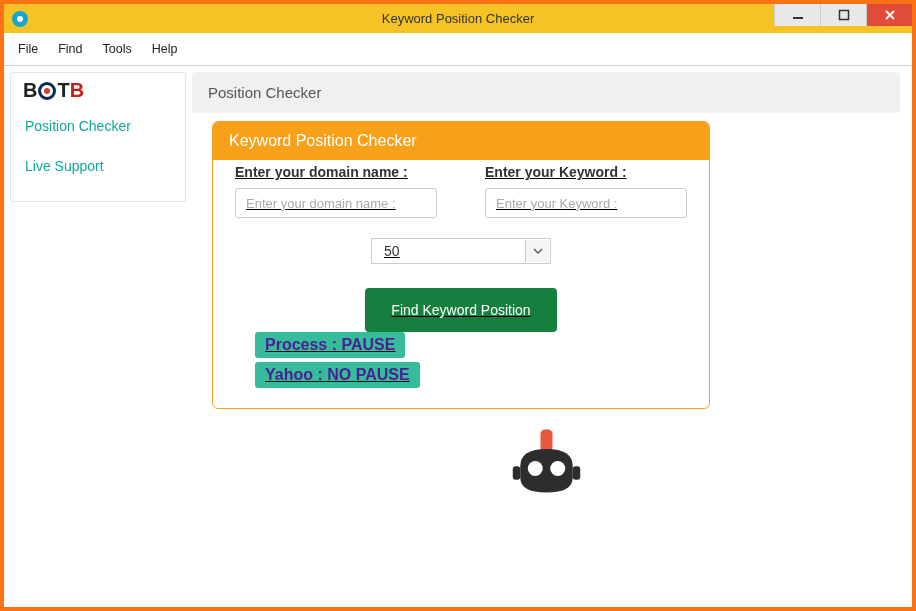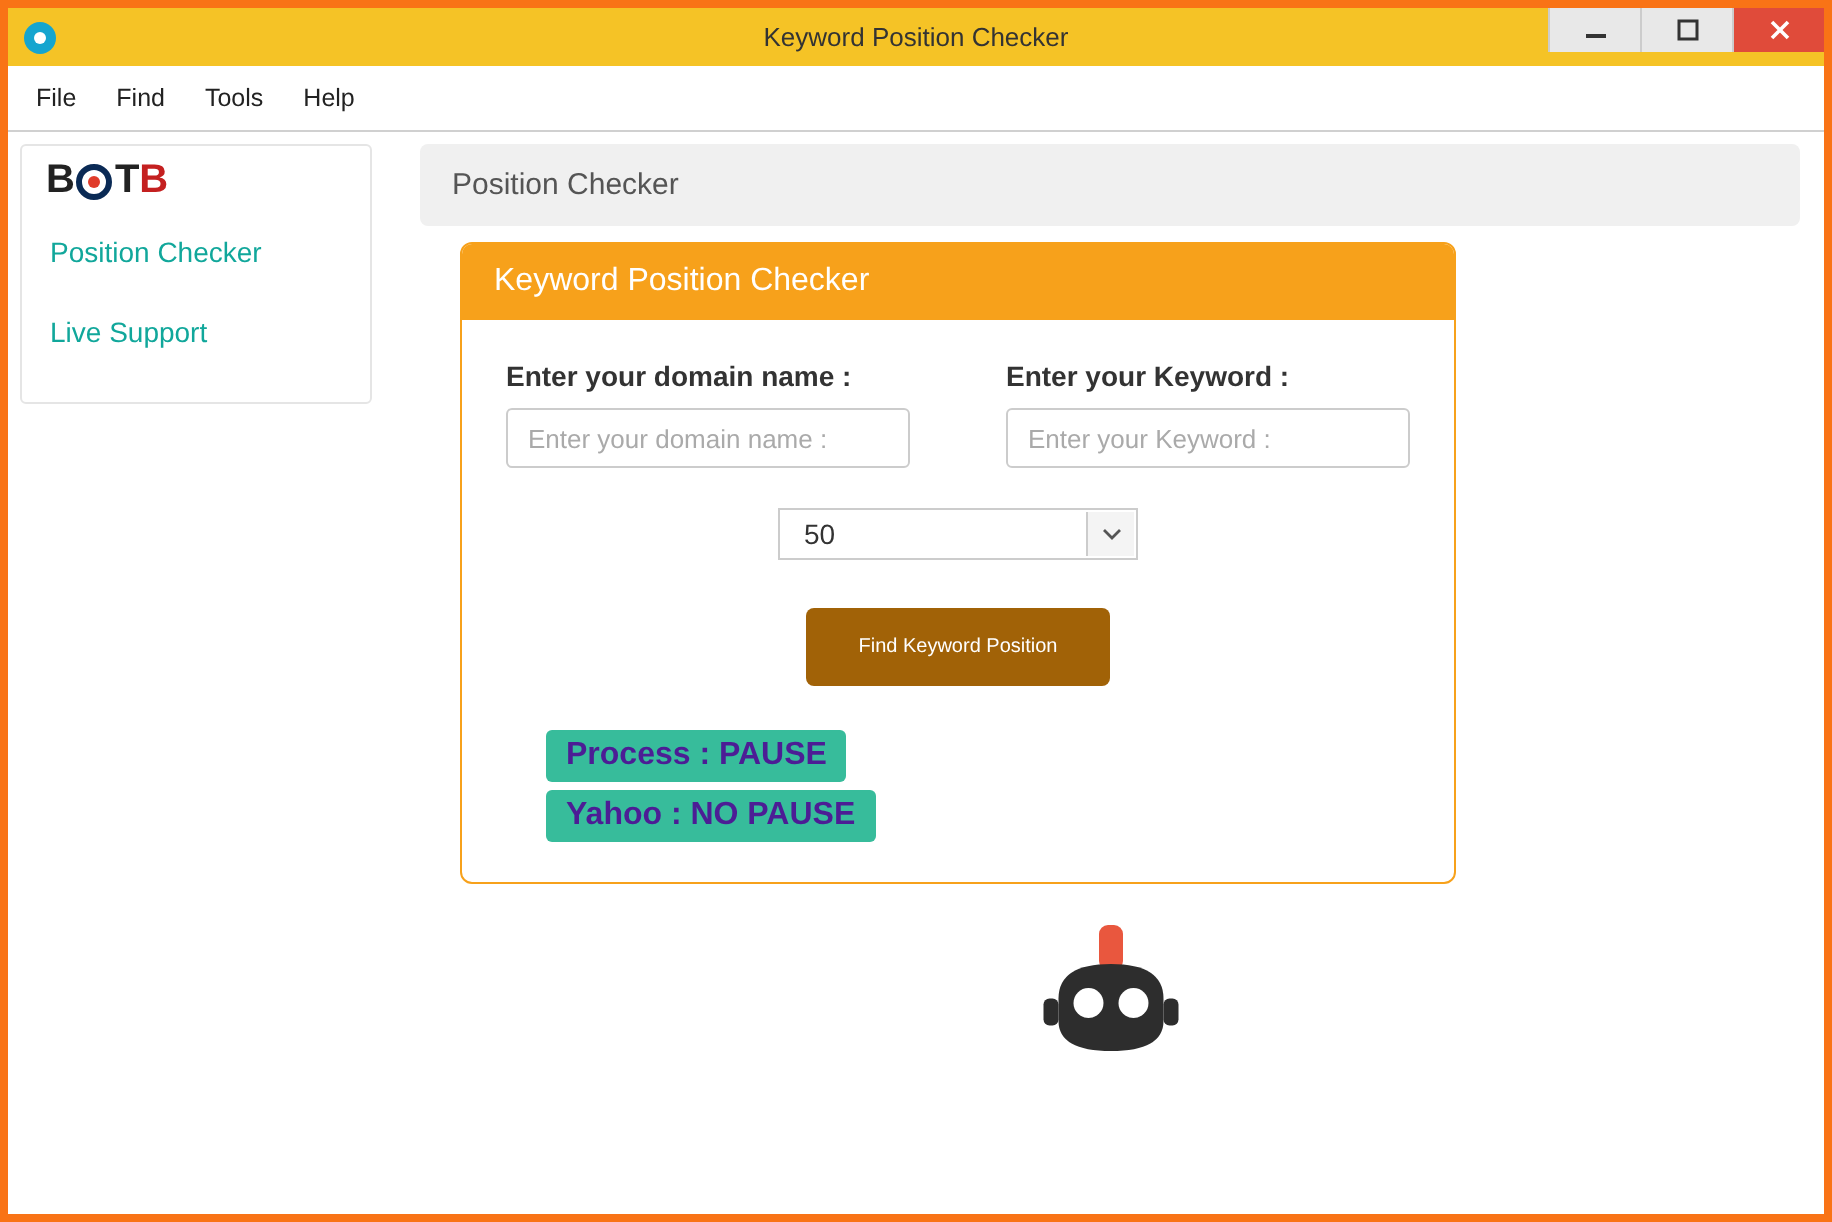--- a/index.html
+++ b/index.html
@@ -80,21 +80,21 @@
     .menu-item {
       padding: 3px 10px;
       cursor: default;
     }
     .content {
       flex: 1;
       background: #fff;
       display: flex;
       flex-direction: row;
       padding: 6px;
-      gap: 24px;
+      gap: 6px;
       min-height: 0;
     }
     .sidebar {
       width: 176px;
       border: 1px solid #e5e5e5;
       border-radius: 3px;
       background: #fff;
       display: flex;
       flex-direction: column;
       align-items: stretch;
@@ -159,21 +159,22 @@
       overflow: hidden;
       background: #fff;
     }
     .card-header {
       background: #f7a11b;
       color: #fff;
       font-size: 16px;
       padding: 10px 16px;
     }
     .card-body {
-      padding: 20px 22px 20px 22px;
+      padding: 4px 22px 20px 22px;
+      text-decoration: underline;
     }
     .field-row {
       display: flex;
       gap: 48px;
       margin-bottom: 12px;
     }
     .field {
       flex: 1;
       display: flex; flex-direction: column;
     }
@@ -214,28 +215,27 @@
     }
     .select-wrap .chev {
       position: absolute;
       right: 1px; top: 1px; bottom: 1px;
       width: 24px;
       border-left: 1px solid #ccc;
       background: #f4f4f4;
       display: flex; align-items:center; justify-content:center;
     }
     .primary-btn {
-      background: #a16207;
+      background: #15803d;
       color: #fff;
       border: none;
       border-radius: 4px;
-      font-size: 10px;
+      font-size: 14px;
       padding: 14px 26px;
       cursor: pointer;
-      margin-bottom: 22px;
     }
     .badges {
       display: flex;
       flex-direction: column;
       gap: 4px;
       align-items: flex-start;
       margin-left: 20px;
     }
     .badge {
       background: #37bc9b;

